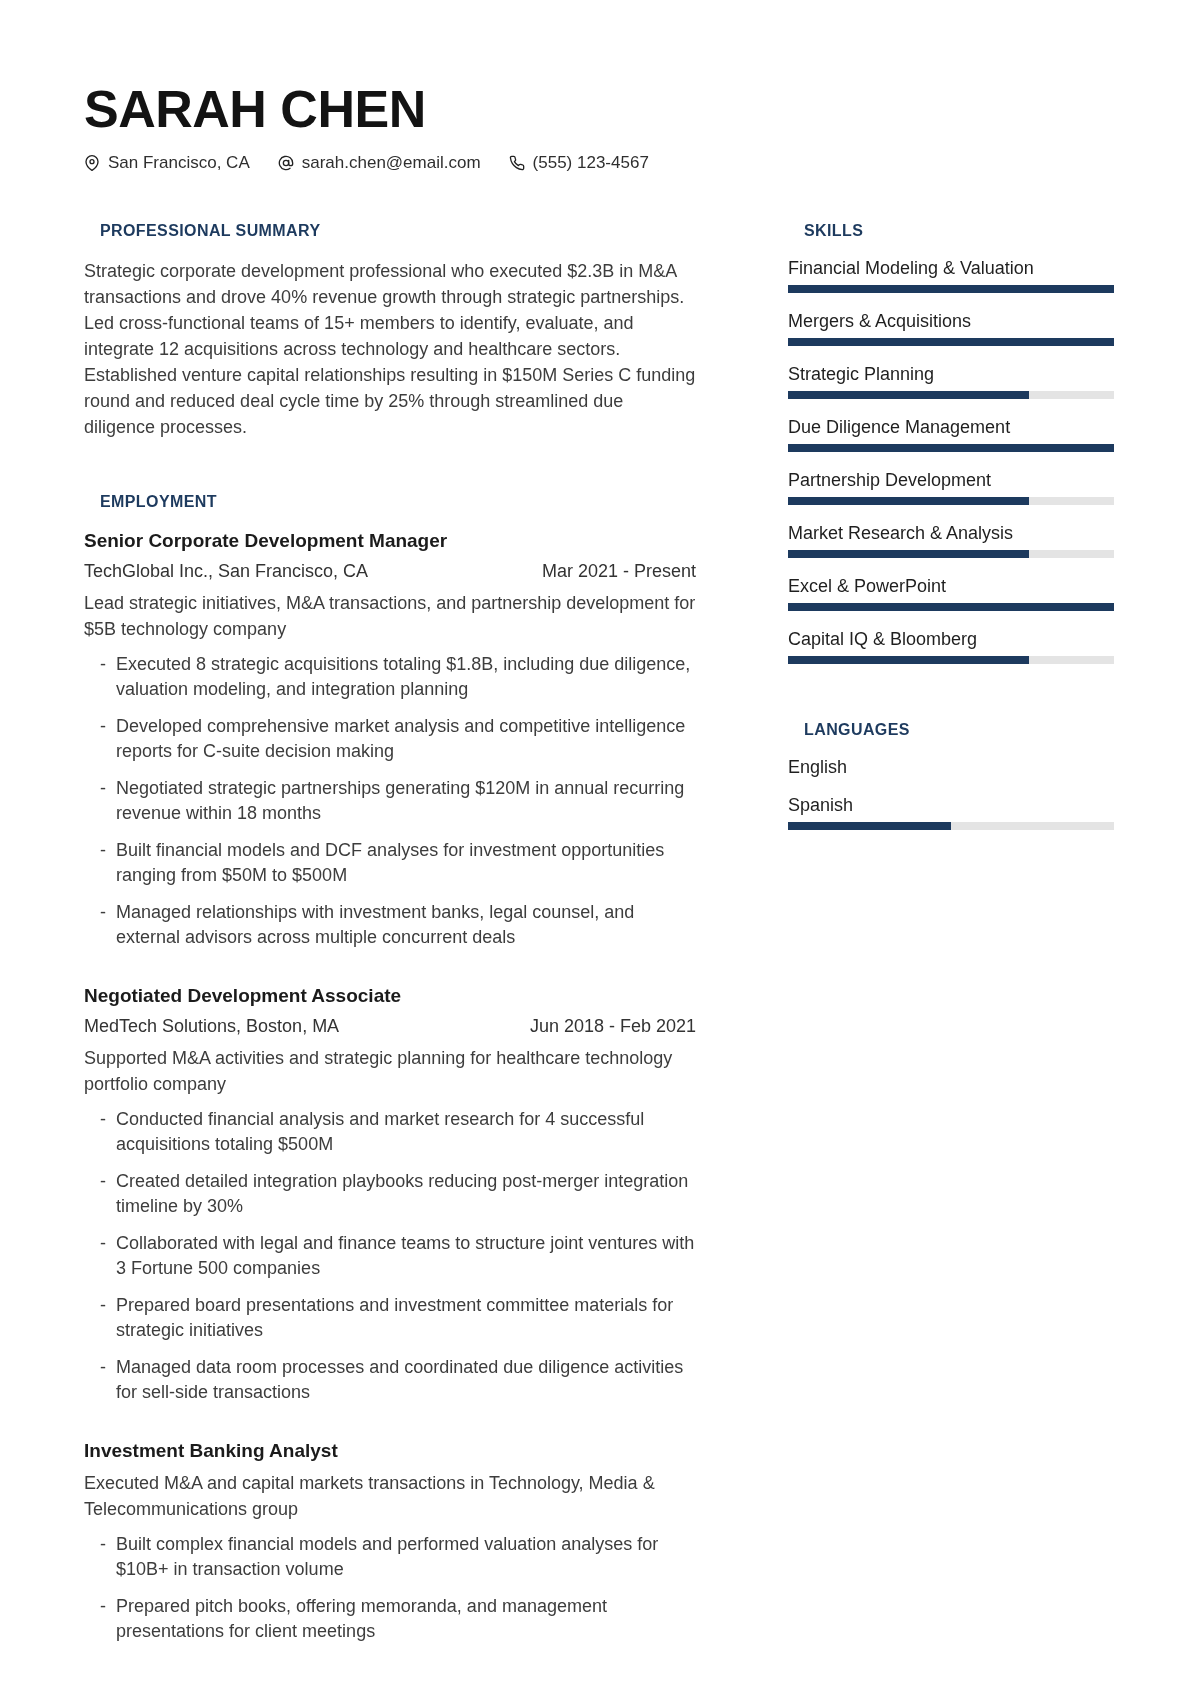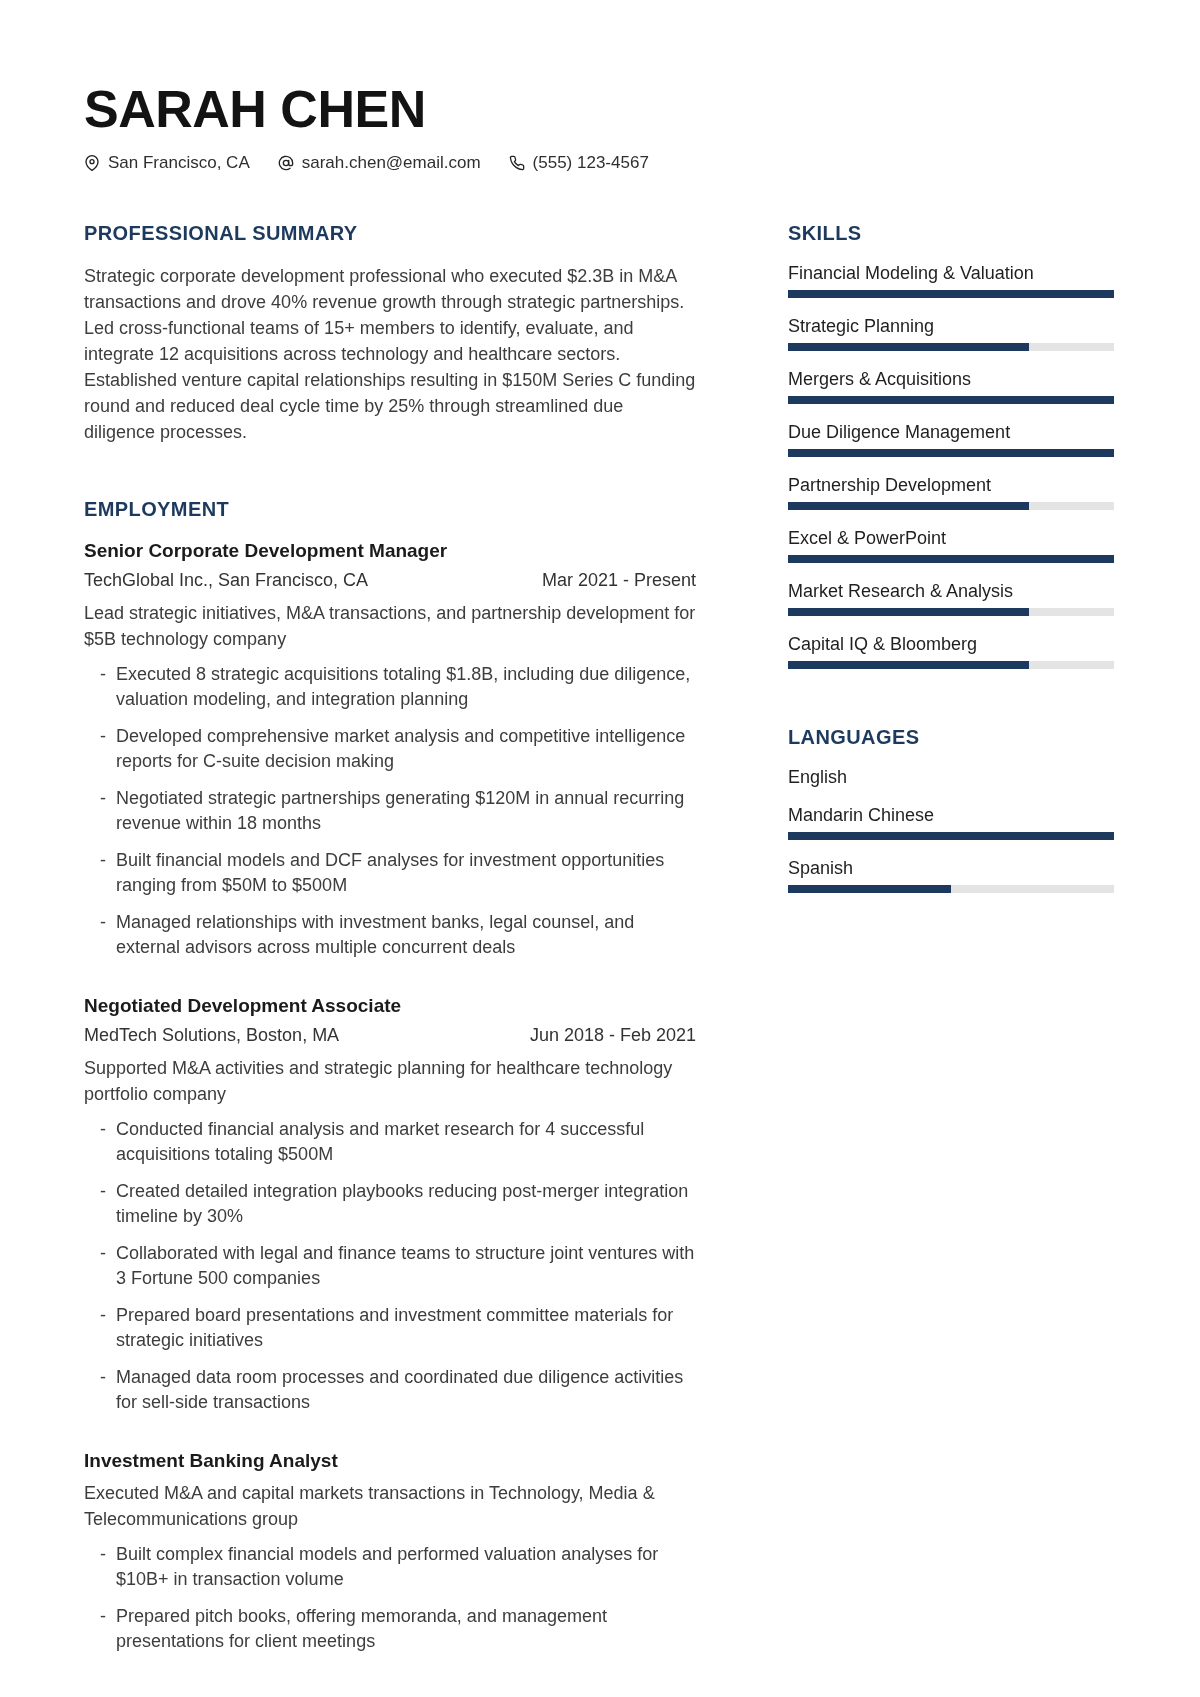--- a/index.html
+++ b/index.html
@@ -43,22 +43,22 @@
     color: #2f2f2f;
   }
   .contact-item { display: inline-flex; align-items: center; gap: 8px; }
   .contact-item svg { display: block; color: #222; }
   
   .columns { display: flex; justify-content: space-between; align-items: flex-start; }
   .col-left { width: 612px; flex: 0 0 612px; }
   .col-right { width: 326px; flex: 0 0 326px; }
   
   h2.section-heading {
-    margin: 0 0 18px 0;
-    font-size: 20px;
+    margin: 0 0 18px 16px;
+    font-size: 16px;
     font-weight: 700;
     letter-spacing: 0.4px;
     color: #1d3a5e;
     line-height: 1.2;
   }
   .summary-text {
     margin: 0;
     font-size: 18px;
     line-height: 26px;
     color: #3d3d3d;
@@ -253,77 +253,71 @@
       <section class="skills-section">
         <h2 class="section-heading">SKILLS</h2>
         <div id="skills-container">
             <div class="skill-item">
               <div class="skill-label">Financial Modeling &amp; Valuation</div>
               <div class="bar-track">
                 <div class="bar-fill" style="width: 100%; background: rgb(29, 58, 94);"></div>
               </div>
             </div>
             <div class="skill-item">
+              <div class="skill-label">Mergers &amp; Acquisitions</div>
+              <div class="bar-track">
+                <div class="bar-fill" style="width: 100%; background: rgb(29, 58, 94);"></div>
+              </div>
+            </div>
+            <div class="skill-item">
               <div class="skill-label">Strategic Planning</div>
               <div class="bar-track">
                 <div class="bar-fill" style="width: 74%; background: rgb(29, 58, 94);"></div>
               </div>
             </div>
             <div class="skill-item">
-              <div class="skill-label">Mergers &amp; Acquisitions</div>
+              <div class="skill-label">Due Diligence Management</div>
               <div class="bar-track">
                 <div class="bar-fill" style="width: 100%; background: rgb(29, 58, 94);"></div>
               </div>
             </div>
             <div class="skill-item">
-              <div class="skill-label">Due Diligence Management</div>
+              <div class="skill-label">Partnership Development</div>
+              <div class="bar-track">
+                <div class="bar-fill" style="width: 74%; background: rgb(29, 58, 94);"></div>
+              </div>
+            </div>
+            <div class="skill-item">
+              <div class="skill-label">Market Research &amp; Analysis</div>
+              <div class="bar-track">
+                <div class="bar-fill" style="width: 74%; background: rgb(29, 58, 94);"></div>
+              </div>
+            </div>
+            <div class="skill-item">
+              <div class="skill-label">Excel &amp; PowerPoint</div>
               <div class="bar-track">
                 <div class="bar-fill" style="width: 100%; background: rgb(29, 58, 94);"></div>
-              </div>
-            </div>
-            <div class="skill-item">
-              <div class="skill-label">Partnership Development</div>
-              <div class="bar-track">
-                <div class="bar-fill" style="width: 74%; background: rgb(29, 58, 94);"></div>
-              </div>
-            </div>
-            <div class="skill-item">
-              <div class="skill-label">Excel &amp; PowerPoint</div>
-              <div class="bar-track">
-                <div class="bar-fill" style="width: 100%; background: rgb(29, 58, 94);"></div>
-              </div>
-            </div>
-            <div class="skill-item">
-              <div class="skill-label">Market Research &amp; Analysis</div>
-              <div class="bar-track">
-                <div class="bar-fill" style="width: 74%; background: rgb(29, 58, 94);"></div>
               </div>
             </div>
             <div class="skill-item">
               <div class="skill-label">Capital IQ &amp; Bloomberg</div>
               <div class="bar-track">
                 <div class="bar-fill" style="width: 74%; background: rgb(29, 58, 94);"></div>
               </div>
             </div>
           </div>
       </section>
 
       <section class="languages-section">
         <h2 class="section-heading">LANGUAGES</h2>
         <div id="languages-container">
             <div class="language-item no-bar">
               <div class="language-label">English</div>
             </div>
             <div class="language-item">
-              <div class="language-label">Mandarin Chinese</div>
-              <div class="bar-track">
-                <div class="bar-fill" style="width: 100%; background: rgb(29, 58, 94);"></div>
-              </div>
-            </div>
-            <div class="language-item">
               <div class="language-label">Spanish</div>
               <div class="bar-track">
                 <div class="bar-fill" style="width: 50%; background: rgb(29, 58, 94);"></div>
               </div>
             </div>
           </div>
       </section>
     </aside>
 
   </div>

